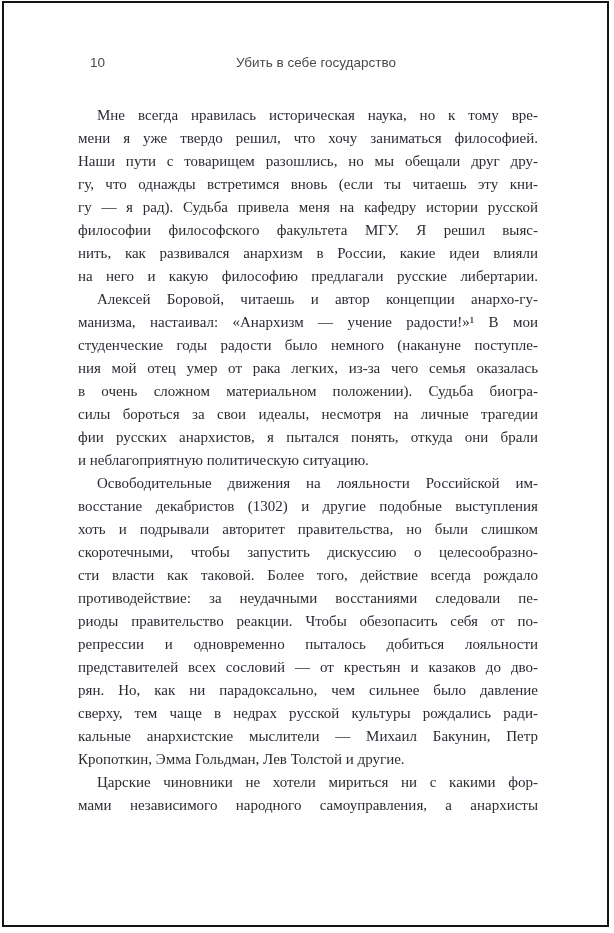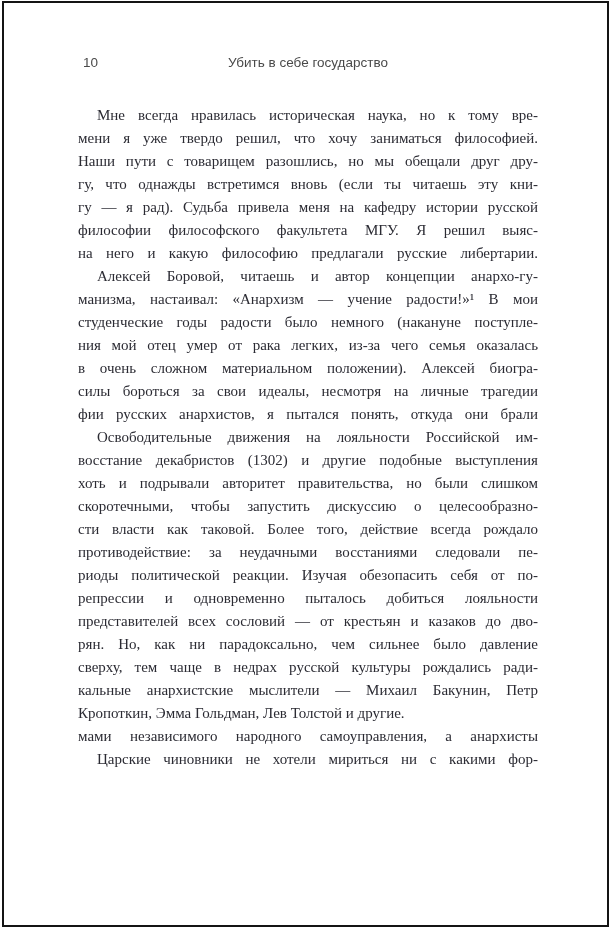--- a/index.html
+++ b/index.html
@@ -27,26 +27,26 @@
     top: 55px;
     width: 460px;
     height: 18px;
     font-family: "Liberation Sans", "DejaVu Sans", sans-serif;
     font-size: 13.5px;
     line-height: 16px;
     color: #4a4a4a;
   }
   .page-number {
     position: absolute;
-    left: 5px;
+    left: 12px;
     top: 0;
   }
   .running-title {
     position: absolute;
-    left: 0;
+    left: 8px;
     top: 0;
     width: 100%;
     text-align: center;
   }
   .text-block {
     position: absolute;
     left: 78px;
     top: 104px;
     width: 460px;
     font-size: 15px;
@@ -77,44 +77,46 @@
   </div>
 
   <div class="text-block">
       <div class="paragraph">
         <div class="line first just"><span>Мне всегда нравилась историческая наука, но к тому вре-</span></div>
         <div class="line just"><span>мени я уже твердо решил, что хочу заниматься философией.</span></div>
         <div class="line just"><span>Наши пути с товарищем разошлись, но мы обещали друг дру-</span></div>
         <div class="line just"><span>гу, что однажды встретимся вновь (если ты читаешь эту кни-</span></div>
         <div class="line just"><span>гу — я рад). Судьба привела меня на кафедру истории русской</span></div>
         <div class="line just"><span>философии философского факультета МГУ. Я решил выяс-</span></div>
+        <div class="line just"><span>нить, как развивался анархизм в России, какие идеи влияли</span></div>
         <div class="line just" style="white-space: normal;"><span>на него и какую философию предлагали русские либертарии.</span></div>
       </div>
       <div class="paragraph">
         <div class="line first just"><span>Алексей Боровой, читаешь и автор концепции анархо-гу-</span></div>
         <div class="line just"><span>манизма, настаивал: «Анархизм — учение радости!»¹ В мои</span></div>
         <div class="line just"><span>студенческие годы радости было немного (накануне поступле-</span></div>
         <div class="line just"><span>ния мой отец умер от рака легких, из-за чего семья оказалась</span></div>
-        <div class="line just"><span>в очень сложном материальном положении). Алексей биогра-</span></div>
+        <div class="line just"><span>в очень сложном материальном положении). Судьба биогра-</span></div>
         <div class="line just"><span>силы бороться за свои идеалы, несмотря на личные трагедии</span></div>
         <div class="line just"><span>фии русских анархистов, я пытался понять, откуда они брали</span></div>
+        <div class="line" style="white-space: normal;"><span>и неблагоприятную политическую ситуацию.</span></div>
       </div>
       <div class="paragraph">
         <div class="line first just"><span>Освободительные движения на лояльности Российской им-</span></div>
         <div class="line just"><span>восстание декабристов (1302) и другие подобные выступления</span></div>
         <div class="line just"><span>хоть и подрывали авторитет правительства, но были слишком</span></div>
         <div class="line just"><span>скоротечными, чтобы запустить дискуссию о целесообразно-</span></div>
         <div class="line just"><span>сти власти как таковой. Более того, действие всегда рождало</span></div>
         <div class="line just"><span>противодействие: за неудачными восстаниями следовали пе-</span></div>
-        <div class="line just"><span>риоды политической реакции. Изучая обезопасить себя от по-</span></div>
+        <div class="line just"><span>риоды правительство реакции. Чтобы обезопасить себя от по-</span></div>
         <div class="line just"><span>репрессии и одновременно пыталось добиться лояльности</span></div>
         <div class="line just"><span>представителей всех сословий — от крестьян и казаков до дво-</span></div>
         <div class="line just"><span>рян. Но, как ни парадоксально, чем сильнее было давление</span></div>
         <div class="line just"><span>сверху, тем чаще в недрах русской культуры рождались ради-</span></div>
         <div class="line just"><span>кальные анархистские мыслители — Михаил Бакунин, Петр</span></div>
         <div class="line" style="white-space: normal;"><span>Кропоткин, Эмма Гольдман, Лев Толстой и другие.</span></div>
       </div>
       <div class="paragraph">
+        <div class="line first just"><span>Царские чиновники не хотели мириться ни с какими фор-</span></div>
         <div class="line just" style="white-space: normal;"><span>мами независимого народного самоуправления, а анархисты</span></div>
-        <div class="line first just"><span>Царские чиновники не хотели мириться ни с какими фор-</span></div>
       </div>
     </div>
 </div>
 
 </body></html>

